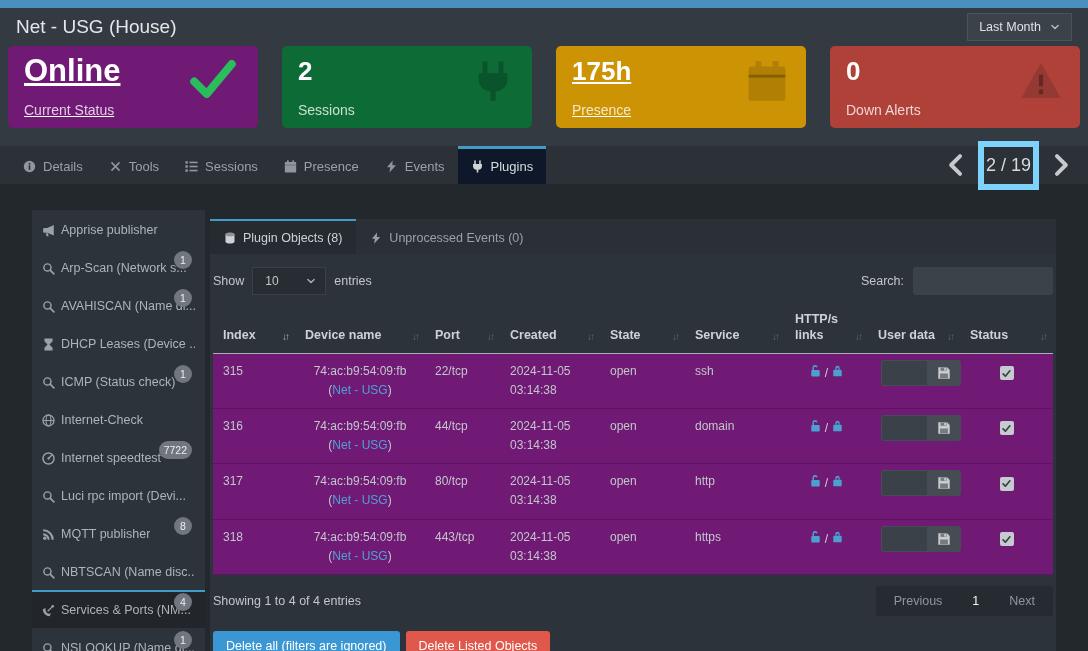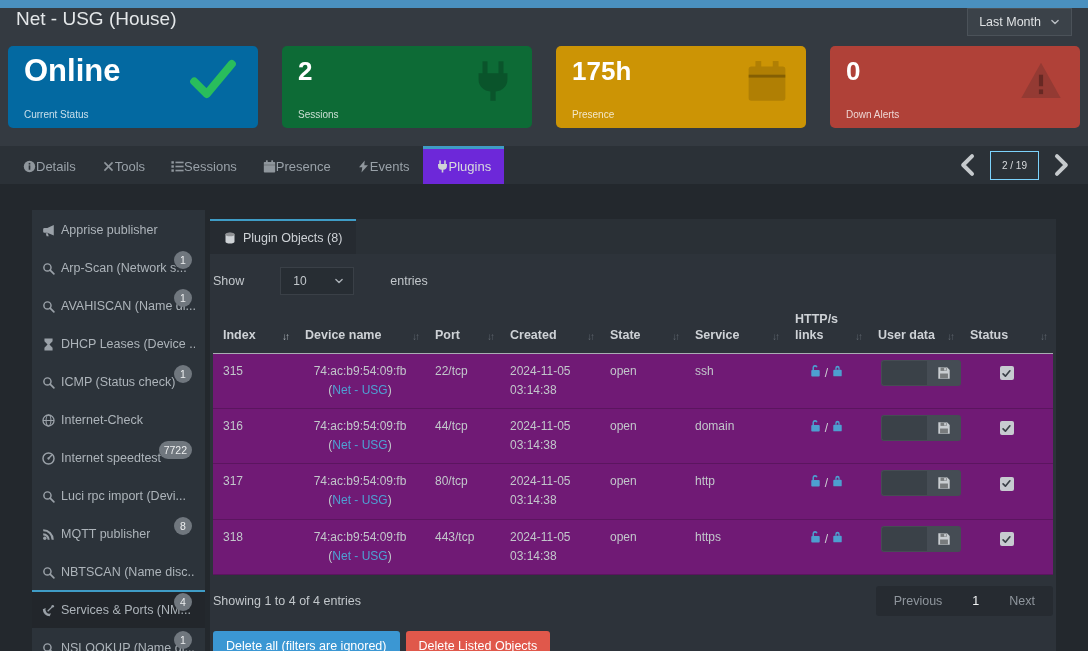--- a/index.html
+++ b/index.html
@@ -1,64 +1,64 @@
 <!DOCTYPE html>
 <html><head>
 <meta charset="utf-8">
 <style>
   * { margin:0; padding:0; box-sizing:border-box; }
   html,body { width:1088px; height:651px; overflow:hidden; }
   body { font-family:"Liberation Sans", sans-serif; background:#23282d; }
   .app { position:relative; width:1088px; height:651px; background:#23282d; }
 
   .top-strip { height:8px; background:#4a90bf; }
-  .header { height:38px; background:#343a41; display:flex; align-items:flex-start; padding:0 16px; }
+  .header { height:38px; background:#343a41; display:flex; align-items:center; padding:0 16px; }
   .title { font-size:19px; color:#e4e7e9; font-weight:400; }
   .period { margin-left:auto; display:flex; align-items:center; gap:9px; background:#3b4249;
             border:1px solid #4b5259; padding:6px 11px; font-size:12.5px; color:#dfe2e4; cursor:pointer; }
 
   .cards { background:#343a41; display:flex; gap:24px; padding:0 8px 18px 8px; }
   .card { flex:1; height:82px; border-radius:5px; position:relative; padding:9px 16px; color:#fff; }
   .card-value { font-size:26px; font-weight:bold; line-height:1.25; }
   .card:first-child .card-value { font-size:31px; line-height:1.05; }
-  .card-label { font-size:10px; color:rgba(255,255,255,0.78); margin-top:21px; }
+  .card-label { font-size:14px; color:rgba(255,255,255,0.78); margin-top:14px; }
   .card-icon { position:absolute; right:18px; top:14px; font-size:42px; }
   .card-icon.check-icon { font-size:50px; top:8px; right:20px; }
 
   .main-tabs { height:38px; background:#2b3137; display:flex; align-items:stretch; padding-left:10px; }
-  .mtab { display:flex; align-items:center; padding:0 13px; font-size:13px; color:#99a1a8;
+  .mtab { display:flex; align-items:center; gap:7px; padding:0 13px; font-size:13px; color:#99a1a8;
           border-top:3px solid transparent; cursor:pointer; }
   .mtab .ic { font-size:13px; color:#8f969c; }
-  .mtab.active { background:#6d28d9; border-top-color:#3f9cc6; color:#d8dbde; }
+  .mtab.active { background:#0f172a; border-top-color:#3f9cc6; color:#d8dbde; }
   .mtab.active .ic { color:#cfd3d6; }
   .mtab-pager { margin-left:auto; display:flex; align-items:center; gap:9px; padding-right:14px; }
   .pager-btn { width:26px; height:28px; display:flex; align-items:center; justify-content:center;
                color:#c6cacd; font-size:14px; cursor:pointer; }
-  .pager-box { border:1px solid #7dd3fc; padding:8px 11px; font-size:10px; color:#d8dbde; }
+  .pager-box { border:6px solid #7dd3fc; padding:8px 2px; font-size:18px; color:#d8dbde; }
 
   .content { height:467px; background:#23282d; padding:26px 33px 0 32px; display:flex; align-items:stretch; gap:5px; }
 
   .sidebar { width:173px; flex:none; background:#2c333a; height:500px; }
   .sb-item { position:relative; height:38px; display:flex; align-items:center; padding:0 10px;
              font-size:12.5px; color:#adb4ba; border-top:2px solid transparent; cursor:pointer; white-space:nowrap; }
   .sb-item.active { background:#22262b; border-top-color:#3f9cc6; }
   .sb-item .ic { margin-right:6px; color:#9aa1a8; font-size:13px; flex:none; }
   .sb-label { overflow:hidden; }
   .sb-badge { position:absolute; right:13px; top:1px; min-width:18px; height:18px; border-radius:9px;
               background:#70777e; color:#eceeef; font-size:10.5px; display:flex; align-items:center;
               justify-content:center; padding:0 5px; }
 
   .main { flex:1; background:#2d333a; margin-top:9px; }
   .ptabs { height:35px; background:#2a3036; display:flex; }
   .ptab { display:flex; align-items:center; gap:7px; padding:0 14px; font-size:12.5px; color:#9aa1a8;
           border-top:2px solid transparent; cursor:pointer; }
   .ptab .ic { font-size:12px; }
   .ptab.active { background:#262b31; border-top-color:#3f9cc6; color:#ced2d6; }
 
-  .controls { display:flex; align-items:center; padding:13px 3px 10px 3px; font-size:12.5px; color:#c2c7cb;gap:28px; }
+  .controls { display:flex; align-items:center; padding:13px 3px 10px 3px; font-size:12.5px; color:#c2c7cb; }
   .show-select { margin:0 8px; width:74px; height:28px; background:#272d33; border:1px solid #3a4047;
                  color:#c2c7cb; display:flex; align-items:center; padding:0 9px 0 12px; font-size:12px; cursor:pointer; }
   .show-select .chev { margin-left:auto; font-size:10px; color:#aab0b6; }
   .search-wrap { margin-left:auto; display:flex; align-items:center; gap:9px; }
   .search-input { width:140px; height:28px; background:#3b424a; border:none; border-radius:3px;
                   color:#dfe2e4; padding:0 8px; font-size:12.5px; outline:none; }
 
   table { width:840px; margin:2px 3px 0 3px; border-collapse:collapse; font-size:12px; color:#c2c7cb; table-layout:fixed; }
   thead th { text-align:left; font-weight:bold; color:#ced2d6; padding:4px 18px 9px 10px; vertical-align:bottom;
              border-bottom:1px solid #a9aeb3; position:relative; font-size:12.5px; line-height:1.3; cursor:pointer; }
@@ -109,41 +109,41 @@
       <span>Last Month</span>
       <span class="ic" style="font-size:10px;color:#b9bec3">
           <svg viewBox="0 0 16 16">
             <path d="M3 5.5 L8 10.5 L13 5.5" fill="none" stroke="currentColor" stroke-width="2.2" stroke-linecap="round" stroke-linejoin="round"></path>
           </svg>
         </span>
     </div>
   </div>
 
   <div class="cards">
-      <div class="card" style="background: #0369a1;">
+      <div class="card" style="background: #701a75; text-decoration: underline;">
         <div class="card-value">Online</div>
         <div class="card-label">Current Status</div>
         <span class="ic card-icon check-icon" style="color:#29bd5c">
           <svg viewBox="0 0 16 16">
             <path d="M2 8.8 L6 12.8 L14 3.2" fill="none" stroke="currentColor" stroke-width="2.6" stroke-linecap="round" stroke-linejoin="round"></path>
           </svg>
         </span>
       </div>
       <div class="card" style="background: rgb(13, 107, 54);">
         <div class="card-value">2</div>
         <div class="card-label">Sessions</div>
         <span class="ic card-icon plug-icon" style="color:#0a542b">
           <svg viewBox="0 0 16 16">
             <rect x="4" y="0.5" width="1.9" height="4.8"></rect>
             <rect x="10.1" y="0.5" width="1.9" height="4.8"></rect>
             <path d="M2.5 5 H13.5 V7.4 A4.6 4.6 0 0 1 9 12 V15.5 H7 V12 A4.6 4.6 0 0 1 2.5 7.4 Z"></path>
           </svg>
         </span>
       </div>
-      <div class="card" style="background: rgb(204, 148, 5);">
+      <div class="card" style="background: rgb(204, 148, 5); text-decoration: underline;">
         <div class="card-value">175h</div>
         <div class="card-label">Presence</div>
         <span class="ic card-icon calendar-icon" style="color:#b07f04">
           <svg viewBox="0 0 16 16">
             <rect x="1" y="2.5" width="14" height="13" rx="1"></rect>
             <rect x="3.6" y="0.4" width="2.2" height="3.6"></rect>
             <rect x="10.2" y="0.4" width="2.2" height="3.6"></rect>
             <rect x="1" y="5.6" width="14" height="1.1" fill="rgba(0,0,0,0.25)"></rect>
           </svg>
         </span>
@@ -364,33 +364,45 @@
       <div class="ptabs">
           <div class="ptab active">
             <span class="ic">
               <svg viewBox="0 0 16 16">
                 <path d="M2 3 C2 1.7 4.7 0.6 8 0.6 C11.3 0.6 14 1.7 14 3 V13 C14 14.3 11.3 15.4 8 15.4 C4.7 15.4 2 14.3 2 13 Z"></path>
                 <ellipse cx="8" cy="3.2" rx="6" ry="2.4" fill="rgba(0,0,0,0.3)"></ellipse>
               </svg>
             </span>
             <span>Plugin Objects (8)</span>
           </div>
+          <div class="ptab">
+            <span class="ic">
+              <svg viewBox="0 0 16 16">
+                <path d="M9.5 0.5 L2.5 9 H6.5 L5.5 15.5 L13.5 6.5 H9 Z"></path>
+              </svg>
+            </span>
+            <span>Unprocessed Events (0)</span>
+          </div>
         </div>
 
       <div class="controls">
         <span>Show</span>
         <span class="show-select">
           <span>10</span>
           <span class="ic chev">
               <svg viewBox="0 0 16 16">
                 <path d="M3 5.5 L8 10.5 L13 5.5" fill="none" stroke="currentColor" stroke-width="2.2" stroke-linecap="round" stroke-linejoin="round"></path>
               </svg>
             </span>
         </span>
         <span>entries</span>
+        <span class="search-wrap">
+          <span>Search:</span>
+          <input class="search-input" style="">
+        </span>
       </div>
 
       <table>
         <colgroup>
           <col style="width:82px">
             <col style="width:130px">
             <col style="width:75px">
             <col style="width:100px">
           <col style="width:85px">
             <col style="width:100px">

